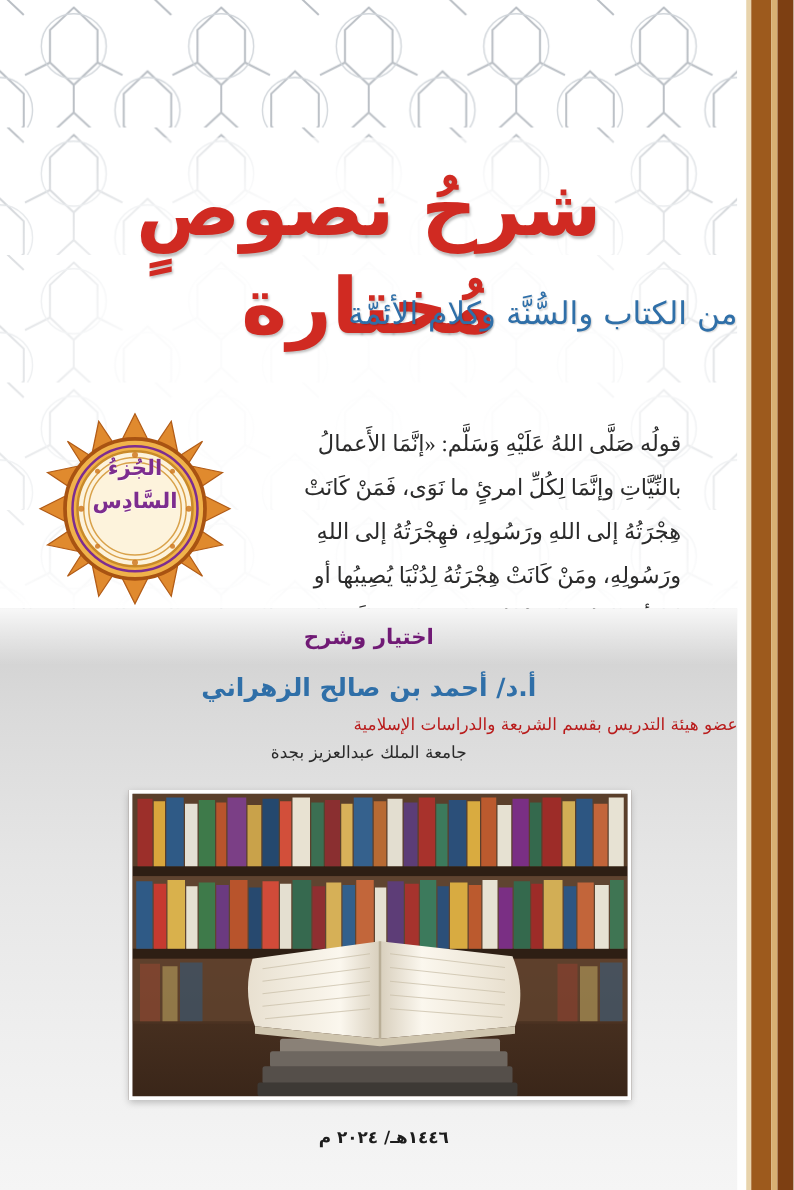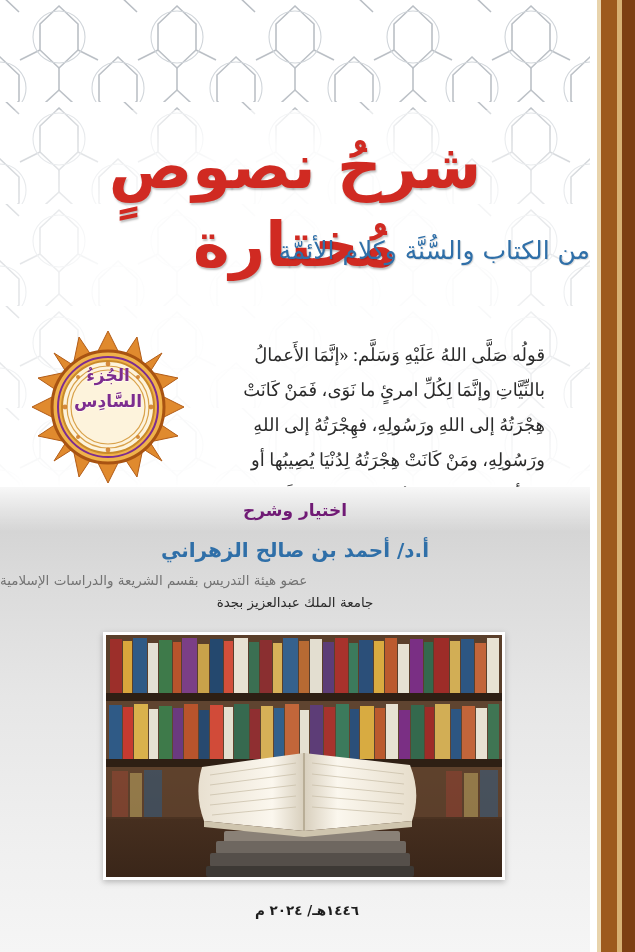--- a/index.html
+++ b/index.html
@@ -164,24 +164,24 @@
     text-align: center;
     direction: rtl;
     font-size: 20px;
     font-weight: bold;
     color: #2f6fa8;
   }
   .affil-1 {
     position: absolute;
     top: 572px; left: 0;
     width: 590px;
-    text-align: left;
+    text-align: right;
     direction: rtl;
     font-size: 13.5px;
-    color: #737373;
+    color: #b91c1c;
   }
   .affil-2 {
     position: absolute;
     top: 594px; left: 0;
     width: 590px;
     text-align: center;
     direction: rtl;
     font-size: 13.5px;
     color: #2a2a2a;
   }

